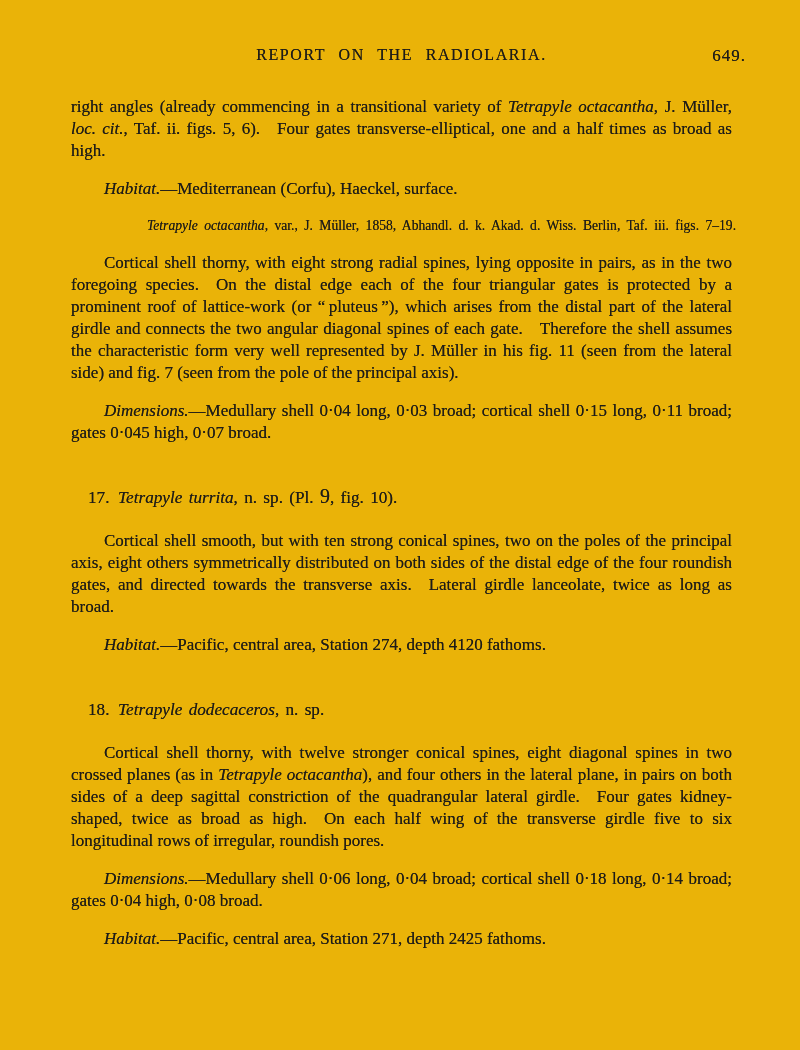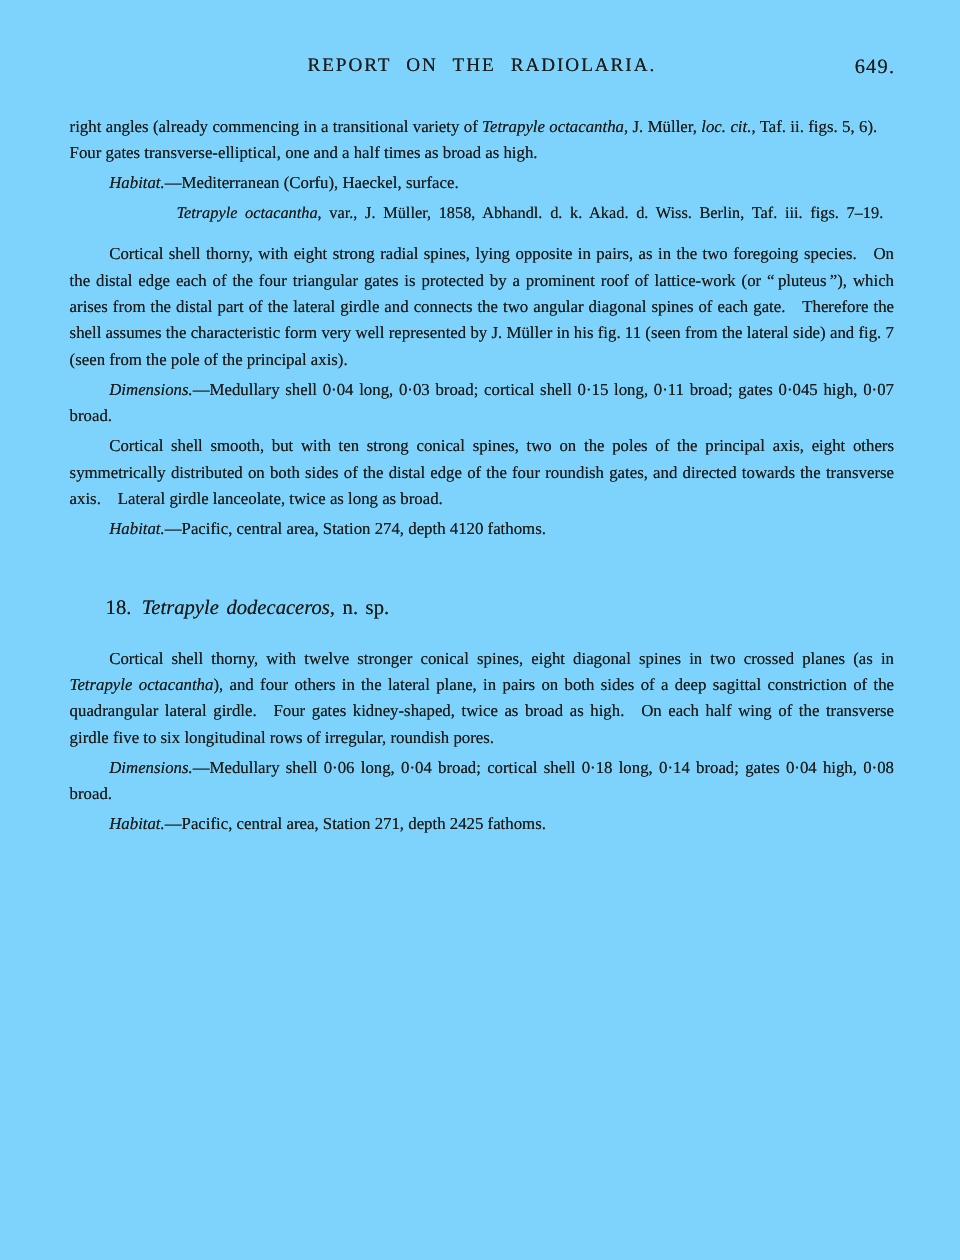--- a/index.html
+++ b/index.html
@@ -5,21 +5,21 @@
   html, body {
     margin: 0;
     padding: 0;
     background: #f4f2ee;
   }
   .page {
     position: relative;
     width: 800px;
     height: 1050px;
     margin: 0 auto;
-    background: #7dd3fc;
+    background: #eab308;
     color: #1d1c1a;
     font-family: "Liberation Serif", "DejaVu Serif", serif;
     overflow: hidden;
     text-shadow: 0 0 0.45px rgba(20,18,16,0.75);
   }
   .content {
     padding: 46px 52px 0 55px;
   }
   .page-header {
     position: relative;
@@ -39,22 +39,22 @@
     position: absolute;
     right: 2px;
     top: 0;
     font-size: 17px;
     letter-spacing: 1px;
   }
   .text-column {
     width: 693px;
   }
   .blk {
-    margin: 3px;
-    font-size: 14px;
+    margin: 16px;
+    font-size: 17px;
     line-height: 22px;
     text-align: justify;
     font-weight: normal;
   }
   .blk i { font-style: italic; }
   .continuation { text-indent: 0; }
   .indented { text-indent: 33px; }
   .heading {
     font-size: 17.2px;
     line-height: 24px;
@@ -81,20 +81,21 @@
     <div class="page-header">
       <div class="running-head">REPORT ON THE RADIOLARIA.</div>
       <div class="page-number">649.</div>
     </div>
     <div class="text-column">
         <p class="blk paragraph continuation"><span>right angles (already commencing in a transitional variety of </span><i>Tetrapyle octacantha</i><span>, J. Müller, </span><i>loc. cit.</i><span>, Taf. ii. figs. 5, 6). Four gates transverse-elliptical, one and a half times as broad as high.</span></p>
         <p class="blk paragraph indented"><i>Habitat.</i><span>—Mediterranean (Corfu), Haeckel, surface.</span></p>
         <p class="blk citation"><i>Tetrapyle octacantha</i><span>, var., J. Müller, 1858, Abhandl. d. k. Akad. d. Wiss. Berlin, Taf. iii. figs. 7–19.</span></p>
         <p class="blk paragraph indented"><span>Cortical shell thorny, with eight strong radial spines, lying opposite in pairs, as in the two foregoing species. On the distal edge each of the four triangular gates is protected by a prominent roof of lattice-work (or “ pluteus ”), which arises from the distal part of the lateral girdle and connects the two angular diagonal spines of each gate. Therefore the shell assumes the characteristic form very well represented by J. Müller in his fig. 11 (seen from the lateral side) and fig. 7 (seen from the pole of the principal axis).</span></p>
         <p class="blk paragraph indented"><i>Dimensions.</i><span>—Medullary shell 0·04 long, 0·03 broad; cortical shell 0·15 long, 0·11 broad; gates 0·045 high, 0·07 broad.</span></p>
+        <h3 class="blk heading"><span>17. </span><i>Tetrapyle turrita</i><span>, n. sp. (Pl. </span><span class="big">9</span><span>, fig. 10).</span></h3>
         <p class="blk paragraph indented"><span>Cortical shell smooth, but with ten strong conical spines, two on the poles of the principal axis, eight others symmetrically distributed on both sides of the distal edge of the four roundish gates, and directed towards the transverse axis. Lateral girdle lanceolate, twice as long as broad.</span></p>
         <p class="blk paragraph indented"><i>Habitat.</i><span>—Pacific, central area, Station 274, depth 4120 fathoms.</span></p>
         <h3 class="blk heading"><span>18. </span><i>Tetrapyle dodecaceros</i><span>, n. sp.</span></h3>
         <p class="blk paragraph indented"><span>Cortical shell thorny, with twelve stronger conical spines, eight diagonal spines in two crossed planes (as in </span><i>Tetrapyle octacantha</i><span>), and four others in the lateral plane, in pairs on both sides of a deep sagittal constriction of the quadrangular lateral girdle. Four gates kidney-shaped, twice as broad as high. On each half wing of the transverse girdle five to six longitudinal rows of irregular, roundish pores.</span></p>
         <p class="blk paragraph indented"><i>Dimensions.</i><span>—Medullary shell 0·06 long, 0·04 broad; cortical shell 0·18 long, 0·14 broad; gates 0·04 high, 0·08 broad.</span></p>
         <p class="blk paragraph indented"><i>Habitat.</i><span>—Pacific, central area, Station 271, depth 2425 fathoms.</span></p>
       </div>
   </div>
 </div>
 

